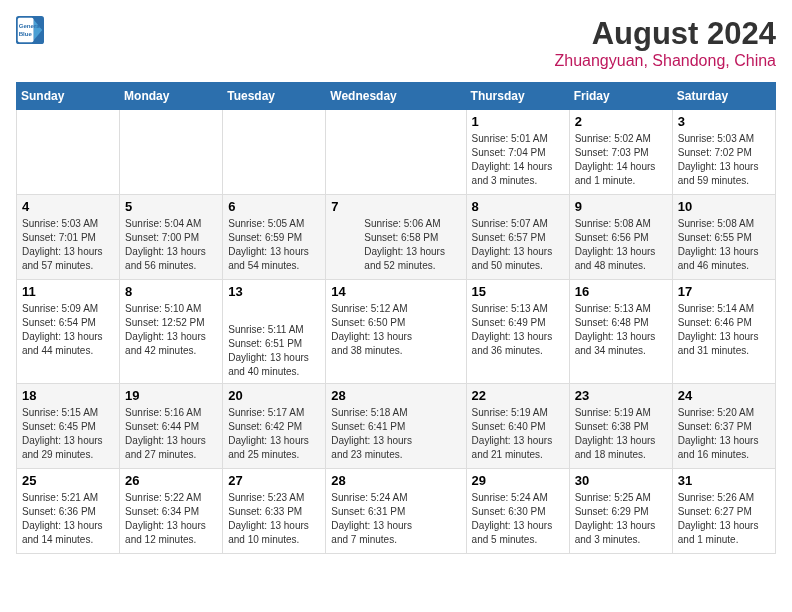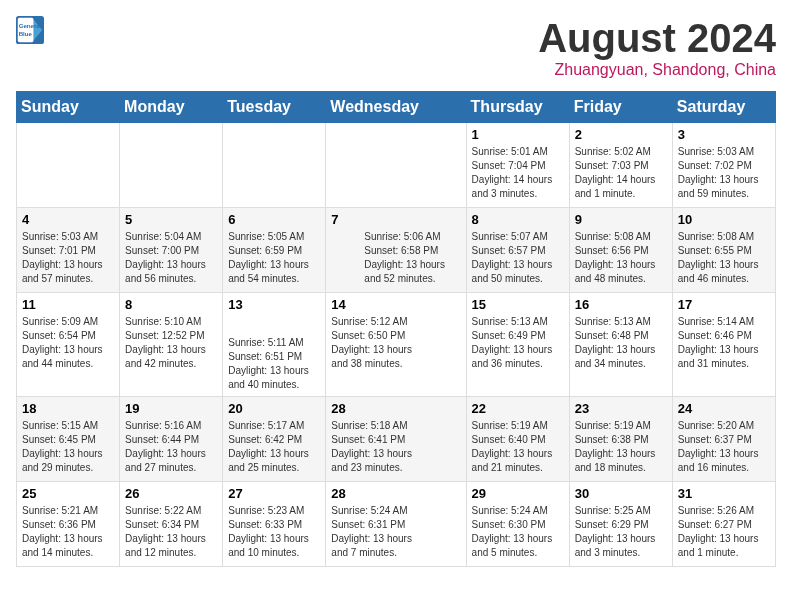--- a/index.html
+++ b/index.html
@@ -22,41 +22,41 @@
       gap: 4px;
     }
     .logo-icon {
       width: 28px;
       height: 28px;
     }
     .title-block {
       text-align: right;
     }
     .main-title {
-      font-size: 40px;
+      font-size: 31px;
       font-weight: bold;
       color: #333;
     }
     .subtitle {
       font-size: 16px;
       color: #be185d;
     }
     table {
       width: 100%;
       border-collapse: collapse;
       font-size: 11px;
     }
     thead tr {
       background: #2c6fad;
       color: #fff;
     }
     thead th {
       padding: 6px 4px;
       text-align: left;
-      font-size: 16px;
+      font-size: 12px;
       font-weight: bold;
       border: 1px solid #2c6fad;
     }
     tbody tr {
       border-bottom: 1px solid #ccc;
     }
     tbody td {
       border: 1px solid #ddd;
       padding: 4px 5px;
       vertical-align: top;

